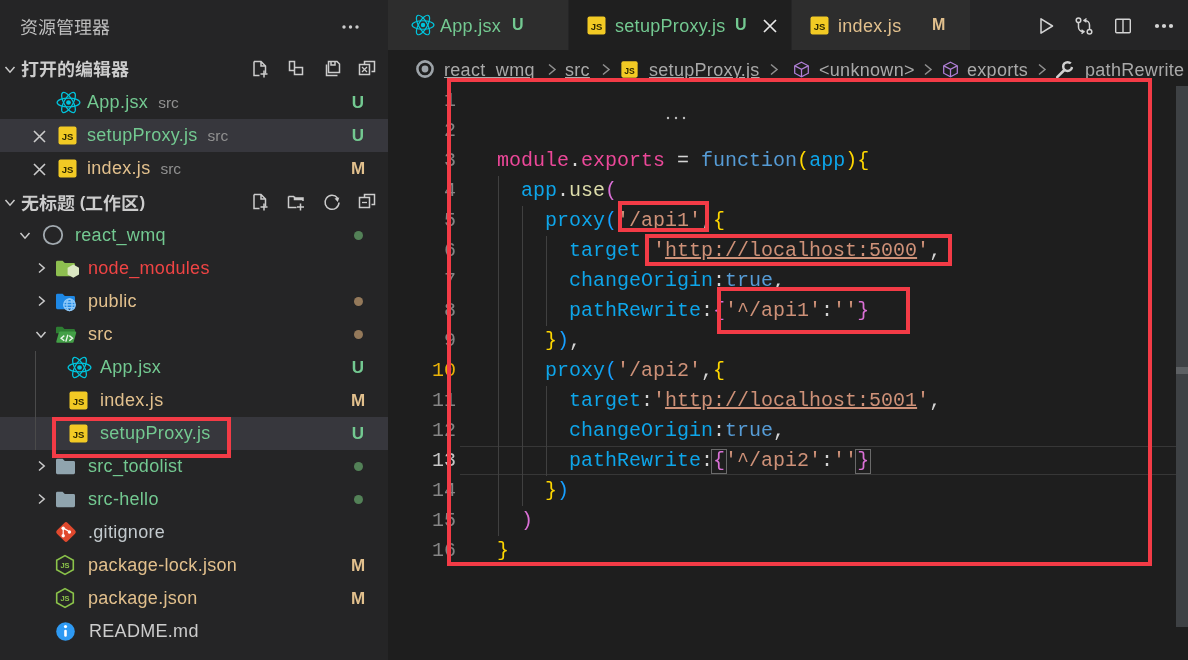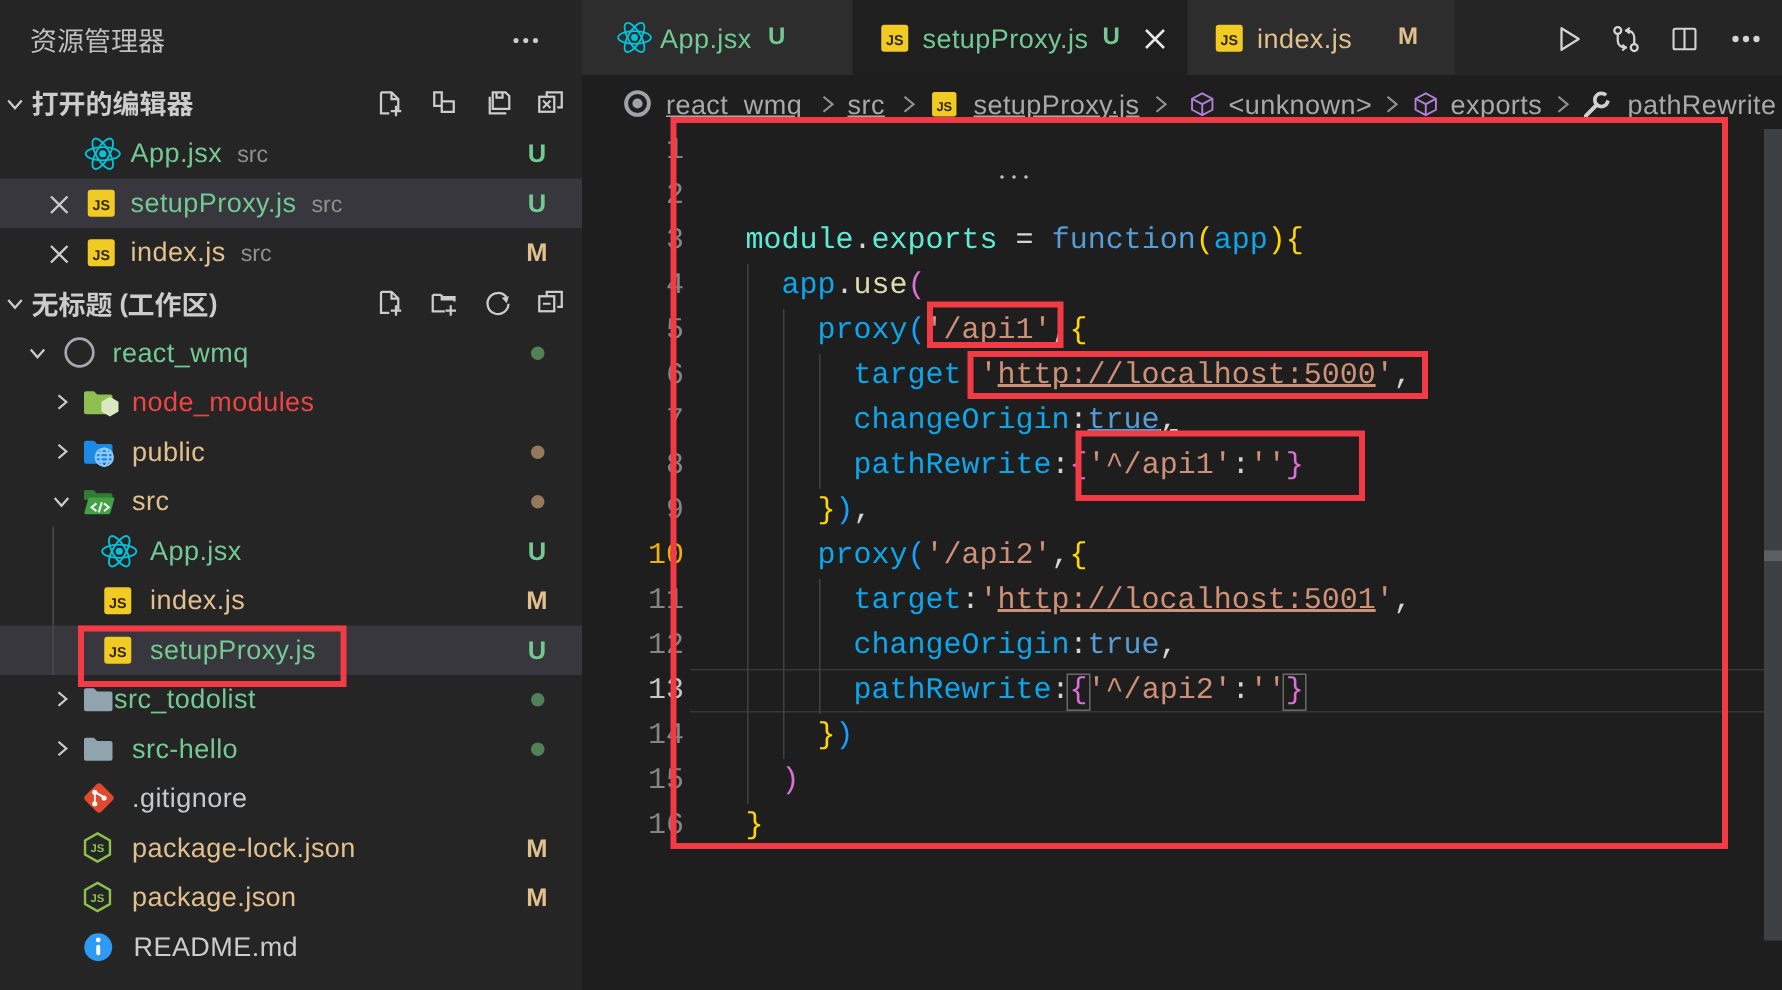--- a/index.html
+++ b/index.html
@@ -5,21 +5,21 @@
    font-family:"Liberation Sans",sans-serif;color:#cccccc;-webkit-font-smoothing:antialiased}
 .a{position:absolute}
 .row{position:absolute;left:0;width:388px;height:33px}
 .lbl{position:absolute;font-size:18px;letter-spacing:.3px;white-space:pre}
 .desc{font-size:15.5px;letter-spacing:0;color:#909090;margin-left:10px}
 .badge{position:absolute;font-size:17px;font-weight:700;left:346px;width:24px;text-align:center}
 .gU{color:#73c991}.gM{color:#e2c08d}
 .dot{position:absolute;width:9px;height:9px;border-radius:50%;left:354px}
 .cl{position:absolute;left:497px;font:20px "Liberation Mono",monospace;line-height:30px;height:30px;white-space:pre}
 .ln{position:absolute;left:388px;width:68px;text-align:right;font:20px "Liberation Mono",monospace;line-height:30px;color:#858585}
-.k{color:#569cd6}.v2{color:#4fc1ff}.fn{color:#dcdcaa}.st{color:#ce9178}.cls{color:#5eead4}
+.k{color:#569cd6}.v2{color:#4fc1ff}.fn{color:#dcdcaa}.st{color:#ce9178}.cls{color:#ec4899}
 .pv{color:#0ea5e9}.w{color:#d4d4d4}.b1{color:#ffd700}.b2{color:#da70d6}.b3{color:#179fff}
 .ul{text-decoration:underline}
 .redbox{position:absolute;border:4px solid #f33b46}
 </style></head><body>
 <div id="w">
 <div class="a" style="left:0;top:0;width:388px;height:660px;background:#252526"></div>
     <div class="a" style="left:20px;top:18px;color:#c0c0c0"><svg width="90" height="18" viewBox="0 0 5000 1000" fill="currentColor">
         <path transform="translate(0,880) scale(1,-1)" d="M85 752C158 725 249 678 294 643L334 701C287 736 195 779 123 804ZM49 495 71 426C151 453 254 486 351 519L339 585C231 550 123 516 49 495ZM182 372V93H256V302H752V100H830V372ZM473 273C444 107 367 19 50 -20C62 -36 78 -64 83 -82C421 -34 513 73 547 273ZM516 75C641 34 807 -32 891 -76L935 -14C848 30 681 92 557 130ZM484 836C458 766 407 682 325 621C342 612 366 590 378 574C421 609 455 648 484 689H602C571 584 505 492 326 444C340 432 359 407 366 390C504 431 584 497 632 578C695 493 792 428 904 397C914 416 934 442 949 456C825 483 716 550 661 636C667 653 673 671 678 689H827C812 656 795 623 781 600L846 581C871 620 901 681 927 736L872 751L860 747H519C534 773 546 800 556 826Z"></path>
         <path transform="translate(1000,880) scale(1,-1)" d="M537 407H843V319H537ZM537 549H843V463H537ZM505 205C475 138 431 68 385 19C402 9 431 -9 445 -20C489 32 539 113 572 186ZM788 188C828 124 876 40 898 -10L967 21C943 69 893 152 853 213ZM87 777C142 742 217 693 254 662L299 722C260 751 185 797 131 829ZM38 507C94 476 169 428 207 400L251 460C212 488 136 531 81 560ZM59 -24 126 -66C174 28 230 152 271 258L211 300C166 186 103 54 59 -24ZM338 791V517C338 352 327 125 214 -36C231 -44 263 -63 276 -76C395 92 411 342 411 517V723H951V791ZM650 709C644 680 632 639 621 607H469V261H649V0C649 -11 645 -15 633 -16C620 -16 576 -16 529 -15C538 -34 547 -61 550 -79C616 -80 660 -80 687 -69C714 -58 721 -39 721 -2V261H913V607H694C707 633 720 663 733 692Z"></path>
         <path transform="translate(2000,880) scale(1,-1)" d="M211 438V-81H287V-47H771V-79H845V168H287V237H792V438ZM771 12H287V109H771ZM440 623C451 603 462 580 471 559H101V394H174V500H839V394H915V559H548C539 584 522 614 507 637ZM287 380H719V294H287ZM167 844C142 757 98 672 43 616C62 607 93 590 108 580C137 613 164 656 189 703H258C280 666 302 621 311 592L375 614C367 638 350 672 331 703H484V758H214C224 782 233 806 240 830ZM590 842C572 769 537 699 492 651C510 642 541 626 554 616C575 640 595 669 612 702H683C713 665 742 618 755 589L816 616C805 640 784 672 761 702H940V758H638C648 781 656 805 663 829Z"></path>
@@ -187,21 +187,21 @@
       <text x="10.5" y="15.3" font-family="Liberation Sans,sans-serif" font-size="9.5" font-weight="bold" fill="#2e2800" text-anchor="middle">JS</text>
     </svg>
     <div class="lbl" style="left:100px;top:423px;color:#73c991">setupProxy.js</div>
     <div class="badge gU" style="top:424px">U</div>
     <svg class="a" style="left:33px;top:458px;" width="16" height="16" viewBox="0 0 16 16">
       <path d="M6 3.5 L11.2 8 L6 12.5" fill="none" stroke="#cccccc" stroke-width="1.5"></path>
     </svg>
     <svg class="a" style="left:55px;top:457px;" width="21" height="19" viewBox="0 0 21 19">
       <path d="M1 3.2 a1.4 1.4 0 0 1 1.4-1.4 h5.2 l2.2 2.2 h8.8 a1.4 1.4 0 0 1 1.4 1.4 v10.4 a1.4 1.4 0 0 1 -1.4 1.4 h-16.2 a1.4 1.4 0 0 1 -1.4-1.4 z" fill="#90a4ae"></path>
     </svg>
-    <div class="lbl" style="left:76px;top:456px;color:#73c991">src_todolist</div>
+    <div class="lbl" style="left:88px;top:456px;color:#73c991">src_todolist</div>
     <div class="dot" style="top:462px;background:#538157"></div>
     <svg class="a" style="left:33px;top:491px;" width="16" height="16" viewBox="0 0 16 16">
       <path d="M6 3.5 L11.2 8 L6 12.5" fill="none" stroke="#cccccc" stroke-width="1.5"></path>
     </svg>
     <svg class="a" style="left:55px;top:490px;" width="21" height="19" viewBox="0 0 21 19">
       <path d="M1 3.2 a1.4 1.4 0 0 1 1.4-1.4 h5.2 l2.2 2.2 h8.8 a1.4 1.4 0 0 1 1.4 1.4 v10.4 a1.4 1.4 0 0 1 -1.4 1.4 h-16.2 a1.4 1.4 0 0 1 -1.4-1.4 z" fill="#90a4ae"></path>
     </svg>
     <div class="lbl" style="left:88px;top:489px;color:#73c991">src-hello</div>
     <div class="dot" style="top:495px;background:#538157"></div>
     <svg class="a" style="left:54px;top:520px;" width="24" height="24" viewBox="0 0 24 24">

